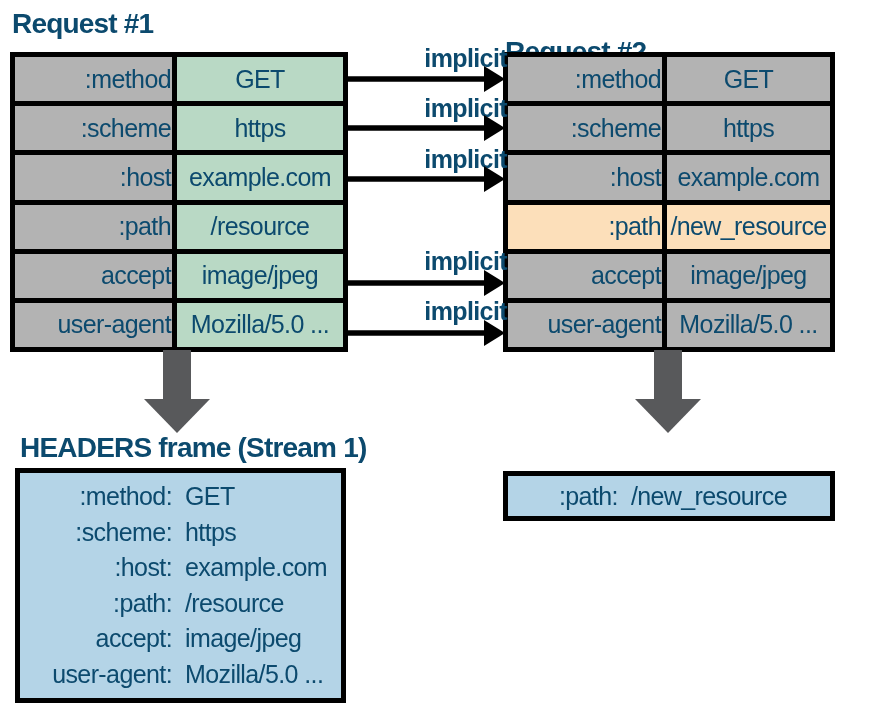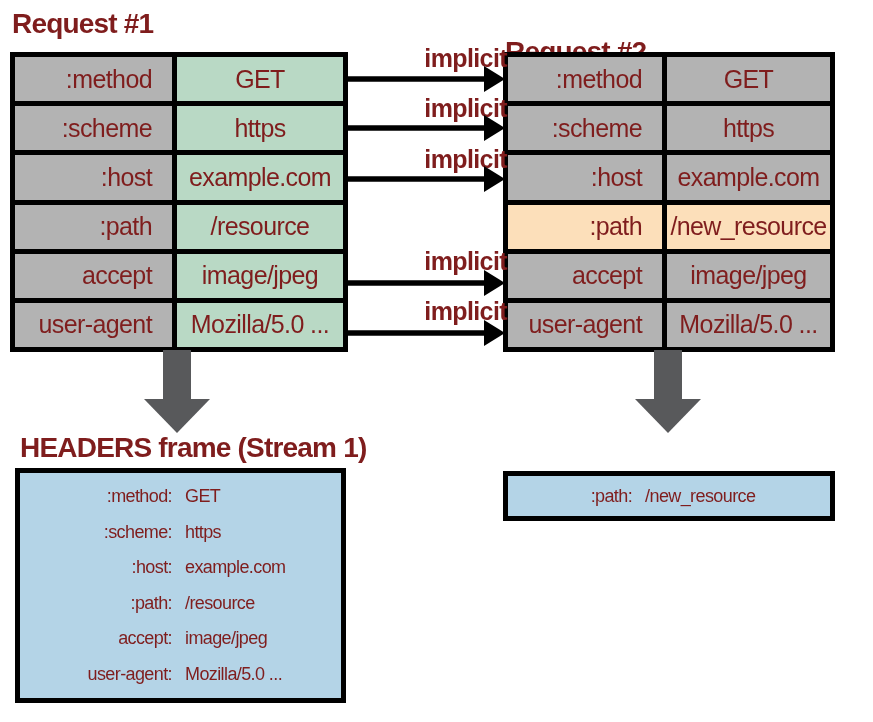--- a/index.html
+++ b/index.html
@@ -1,52 +1,52 @@
 <!DOCTYPE html>
 <html style="--cell-gray: #b3b3b3; --cell-green: #b9d9c5; --cell-orange: #fcdfba; --frame-blue: #b4d4e7; --arrow-dark: #58595b; --line-black: #000000;"><head>
 <meta charset="utf-8">
 <style>
   :root{
     --cell-gray:#b3b3b3; --cell-green:#b9d9c5; --cell-orange:#fcdfba;
     --frame-blue:#b4d4e7; --arrow-dark:#58595b; --line-black:#000000;
   }
   html,body{margin:0;padding:0;background:#fff;}
   #canvas{position:relative;width:873px;height:722px;background:#fff;overflow:hidden;
-          font-family:"Liberation Sans",sans-serif;color:#7f1d1d;}
+          font-family:"Liberation Sans",sans-serif;color:#0c4a6e;}
   .fig-title{position:absolute;font-size:28px;font-weight:bold;letter-spacing:-0.8px;white-space:nowrap;}
   #title-req1{left:12px;top:8px;}
   #title-req2{left:505px;top:8px;margin-top:28px;}
   #title-frame1{left:10px;top:432px;margin-left:10px;}
   #title-frame2{left:503px;top:432px;}
 
   .htable{position:absolute;display:grid;gap:5px;background:var(--line-black,#000);
           border:5px solid var(--line-black,#000);box-sizing:border-box;grid-auto-rows:1fr;}
   #table-req1{left:10px;top:52px;width:338px;height:300px;grid-template-columns:157px 1fr;}
   #table-req2{left:503px;top:52px;width:332px;height:300px;grid-template-columns:154px 1fr;}
   .hrow{display:contents;}
   .cell{display:flex;align-items:center;font-size:25px;letter-spacing:-0.6px;white-space:nowrap;overflow:hidden;}
-  .cell.name{background:var(--cell-gray,#b3b3b3);justify-content:flex-end;padding-right:20px;}
+  .cell.name{background:var(--cell-gray,#b3b3b3);justify-content:flex-end;padding-right:1px;}
   .cell.val{background:var(--cell-gray,#b3b3b3);justify-content:center;}
   #table-req1 .cell.val{background:var(--cell-green,#b9d9c5);}
   .hrow.hl .cell.name,.hrow.hl .cell.val{background:var(--cell-orange,#fcdfba);}
 
   .impl-label{position:absolute;left:347px;width:160px;text-align:right;
               font-size:25px;font-weight:bold;letter-spacing:-0.6px;}
   #impl-0{top:44px;} #impl-1{top:94px;} #impl-2{top:145px;} #impl-3{top:247px;} #impl-4{top:297px;}
 
   #arrow-overlay{position:absolute;left:0;top:0;pointer-events:none;}
   .conn-line{stroke:var(--line-black,#000);stroke-width:5.5;}
   .conn-head{fill:var(--line-black,#000);}
   .down-arrow{fill:var(--arrow-dark,#58595b);}
 
   .frame-box{position:absolute;background:var(--frame-blue,#b4d4e7);
              border:5px solid var(--line-black,#000);box-sizing:border-box;}
   #frame1{left:15px;top:468px;width:331px;height:235px;display:grid;
           grid-template-columns:152px 1fr;column-gap:13px;grid-auto-rows:1fr;padding:6px 0;}
-  .fcell{display:flex;align-items:center;font-size:18px;letter-spacing:-0.6px;white-space:nowrap;text-align:right;}
+  .fcell{display:flex;align-items:center;font-size:25px;letter-spacing:-0.6px;white-space:nowrap;text-align:right;}
   .fcell.fname{justify-content:flex-end;}
   .fcell.fval{justify-content:flex-start;}
   #frame2{left:503px;top:471px;width:332px;height:50px;display:flex;align-items:center;
           justify-content:center;gap:13px;padding-left:8px;}
 </style>
 </head>
 <body>
 
 <div id="canvas">
 

